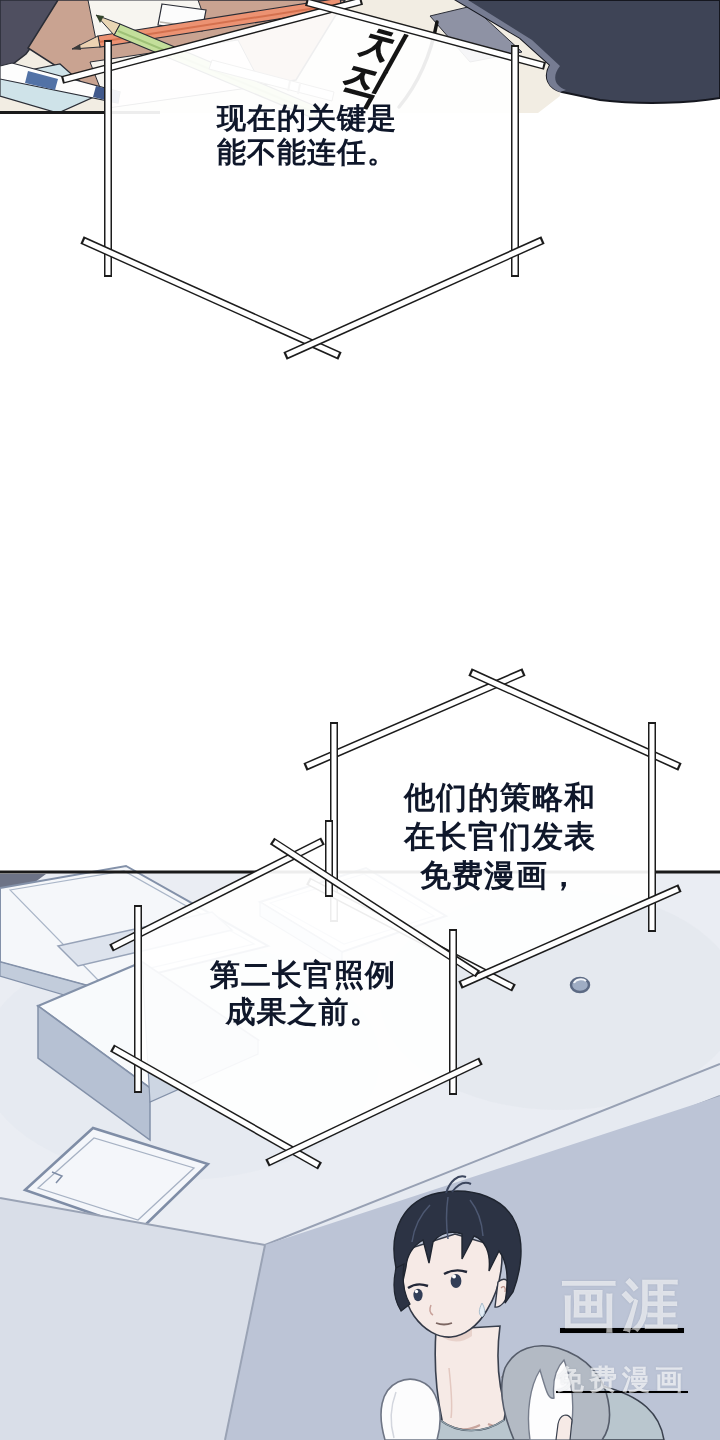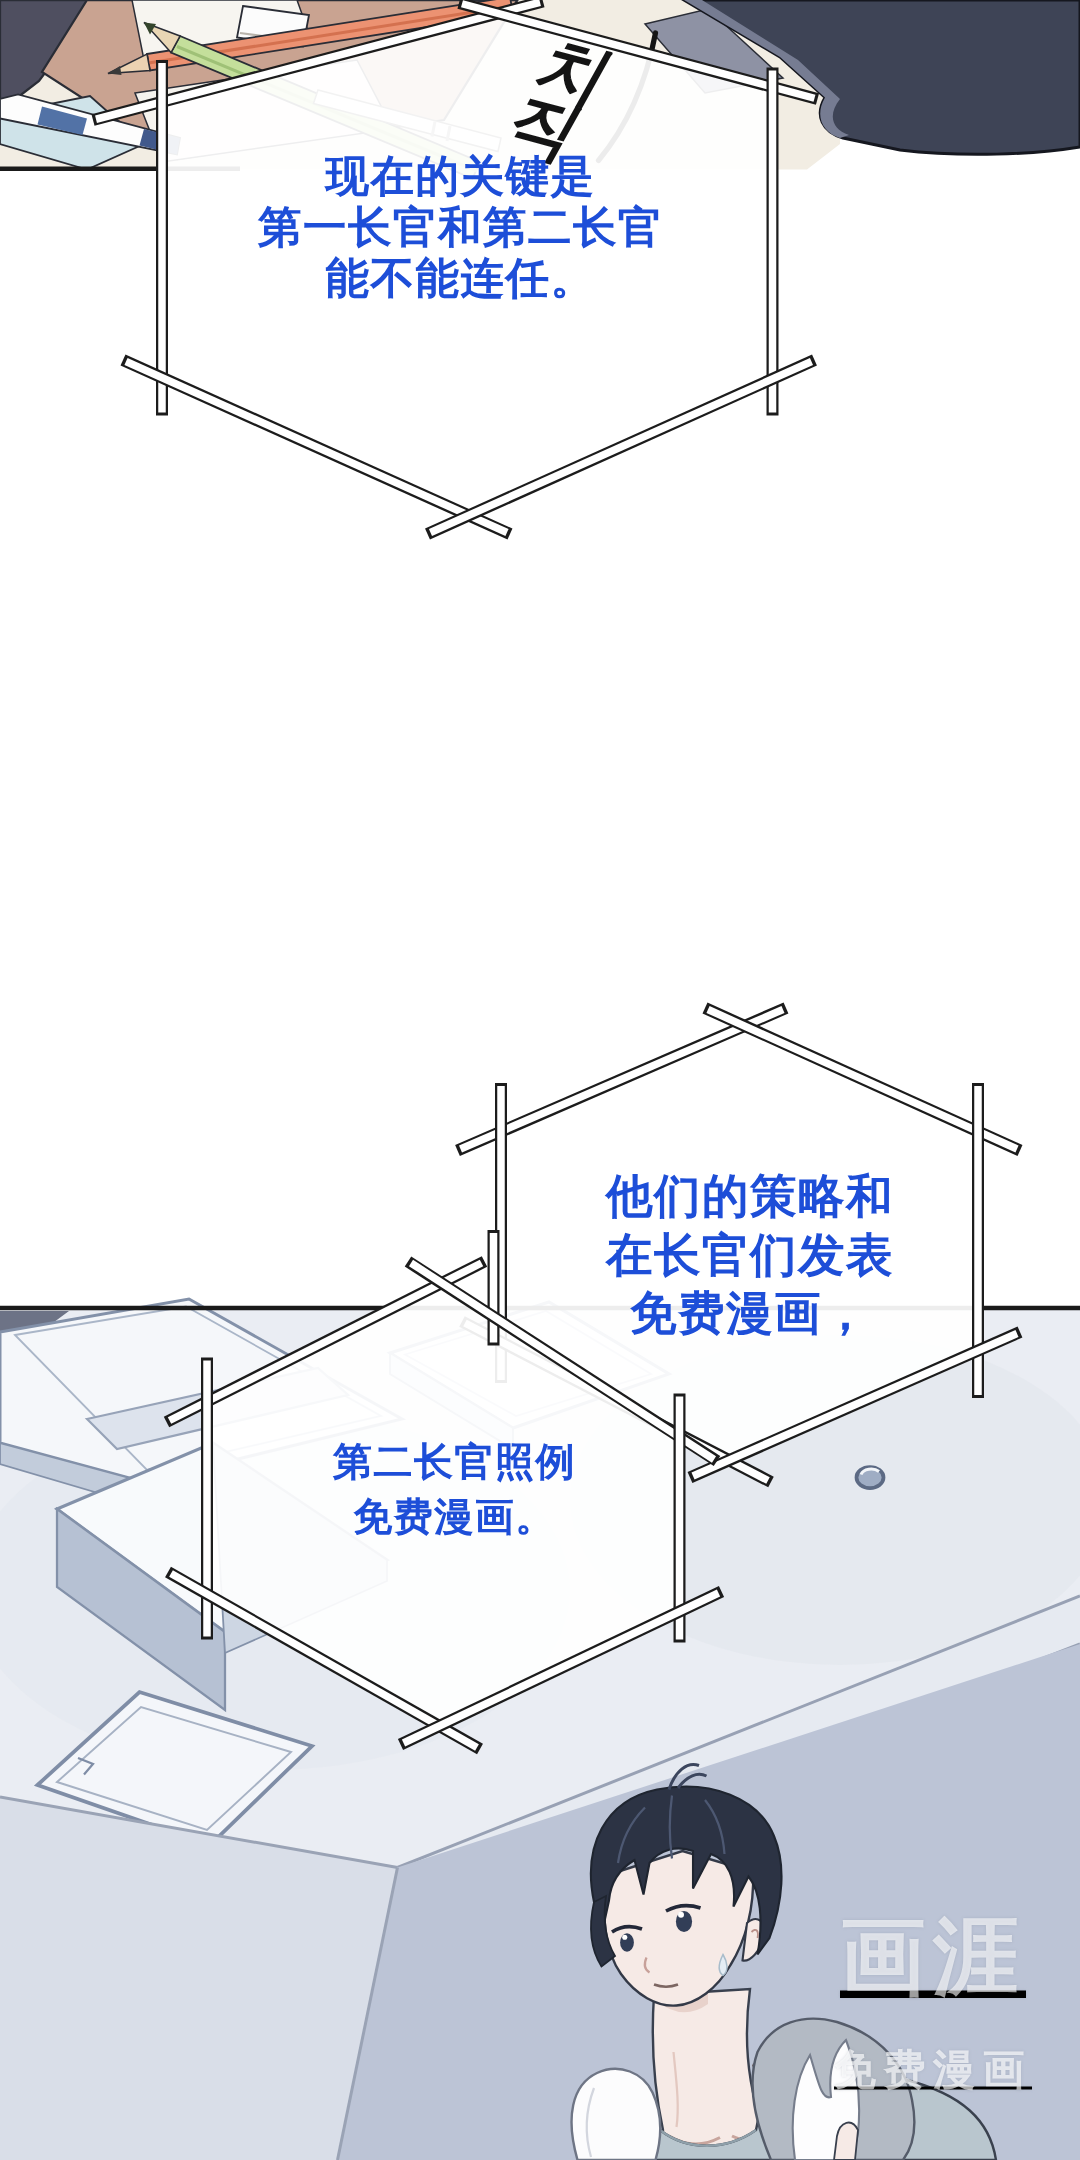--- a/index.html
+++ b/index.html
@@ -2,27 +2,27 @@
 <html><head>
 <meta charset="utf-8">
 <style>
   html,body{margin:0;padding:0;background:#ffffff;}
   #page{
     position:relative;width:720px;height:1440px;overflow:hidden;background:#ffffff;
     font-family:"Liberation Sans", sans-serif;
   }
   #art{position:absolute;left:0;top:0;width:720px;height:1440px;}
   .bubble-text{
-    position:absolute;text-align:center;font-weight:bold;color:#1d4ed8;
+    position:absolute;text-align:center;font-weight:bold;color:#0f172a;
     font-family:Liberation Serif, serif;white-space:nowrap;
     transform:translateX(-50%);letter-spacing:1px;
   }
   #bubble1-text{left:307px;top:101px;font-size:29px;line-height:34px;}
   #bubble2-text{left:500px;top:778px;font-size:31px;line-height:39px;}
-  #bubble3-text{left:303px;top:956px;font-size:26px;line-height:37px;}
+  #bubble3-text{left:303px;top:956px;font-size:30px;line-height:37px;}
   #watermark{position:absolute;left:556px;top:1272px;text-align:center;pointer-events:none;text-decoration:underline;}
   #wm-logo{
     font-size:57px;font-weight:bold;letter-spacing:5px;color:rgba(255,255,255,0.62);
     text-shadow:0 0 2px rgba(130,138,155,0.35);line-height:66px;
   }
   #wm-tagline{
     font-size:28px;font-weight:bold;letter-spacing:5px;color:rgba(255,255,255,0.66);
     text-shadow:0 0 2px rgba(130,138,155,0.3);margin-top:23px;
   }
   #sfx{
@@ -234,31 +234,30 @@
       <line x1="481" y1="1061" x2="267" y2="1163" stroke="#1c1c1c" stroke-width="8"></line>
           <line x1="479" y1="1062" x2="269" y2="1162" stroke="#ffffff" stroke-width="5"></line>
     </g>
   </g>
 </svg>
 
   <div id="sfx">치직</div>
 
   <div class="bubble-text" id="bubble1-text">
     <div>现在的关键是</div>
-    <div>第一长官和第二长官</div>
     <div>能不能连任。</div>
   </div>
   <div class="bubble-text" id="bubble2-text">
     <div>他们的策略和</div>
     <div>在长官们发表</div>
     <div>免费漫画，</div>
   </div>
   <div class="bubble-text" id="bubble3-text">
     <div>第二长官照例</div>
-    <div>免费漫画。</div>
+    <div>成果之前。</div>
   </div>
 
   <div id="watermark">
     <div id="wm-logo">画涯</div>
     <div id="wm-tagline">免费漫画</div>
   </div>
 
 </div>
 
 </body></html>

